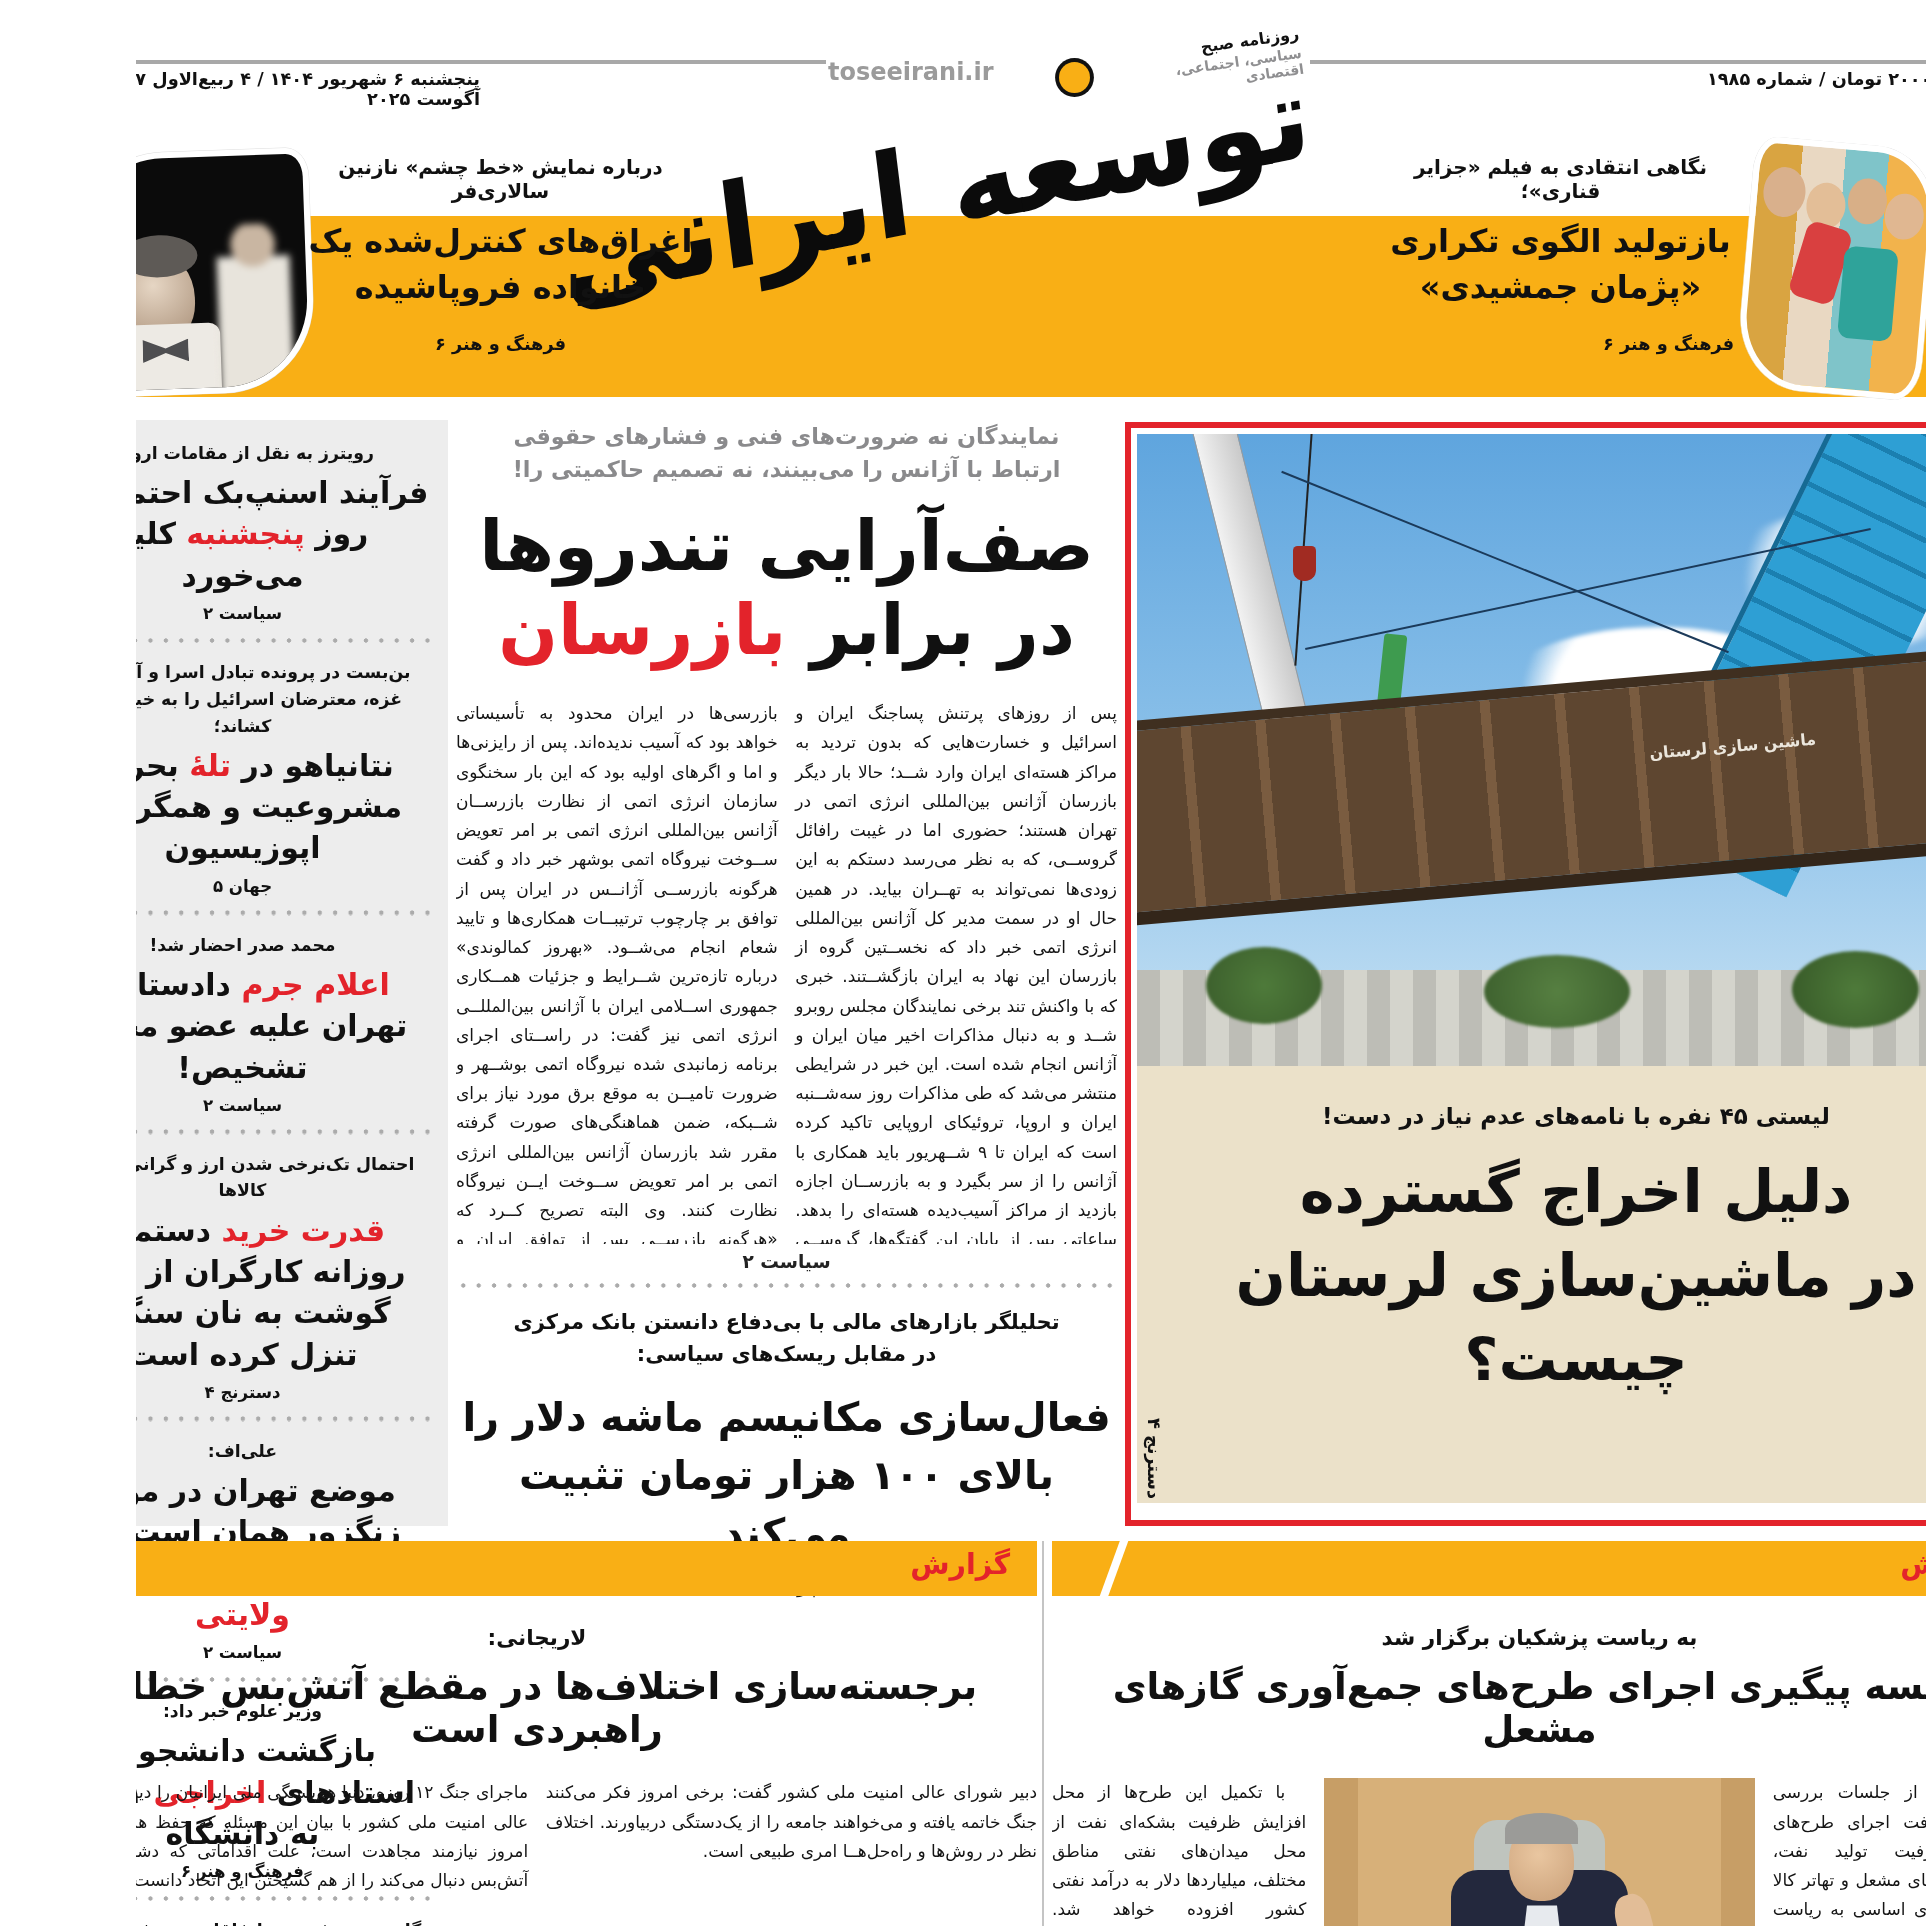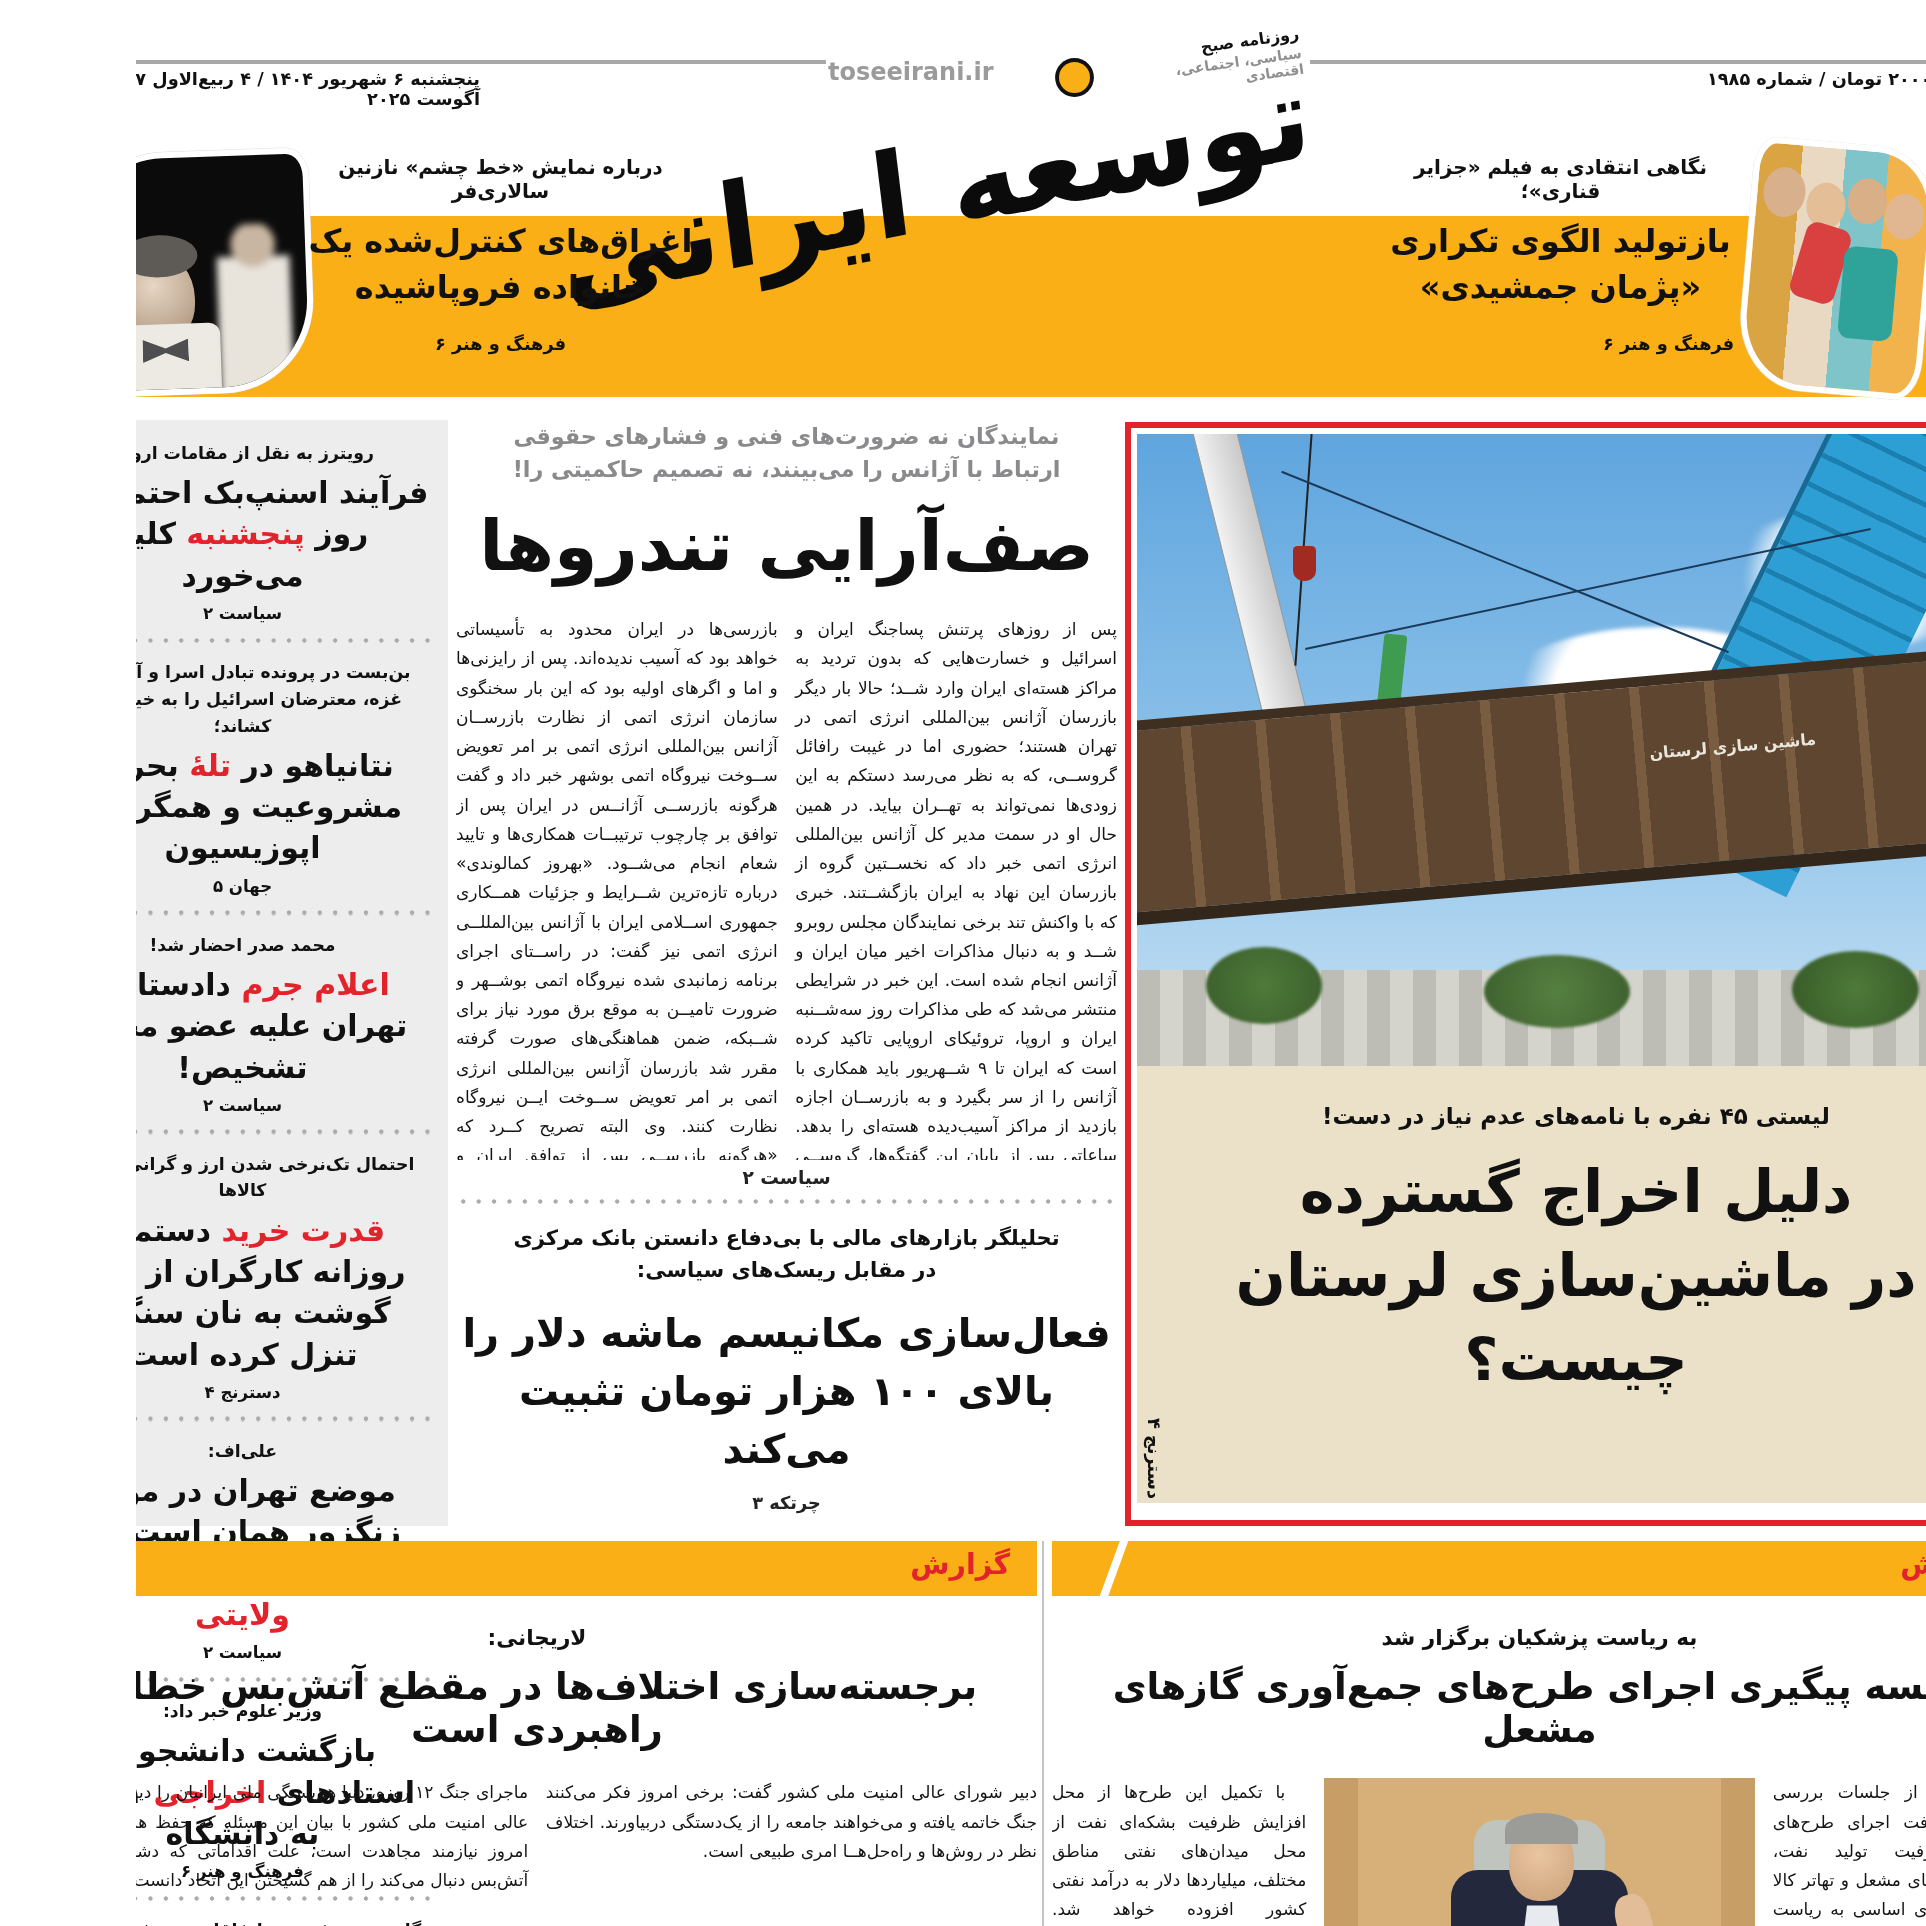--- a/index.html
+++ b/index.html
@@ -120,20 +120,21 @@
   <div class="side-item">
     <div class="s-kicker">نگاهی به ویژه‌ترین اتفاقات دو هفته ابتدایی فصل جدید</div>
 
   </div>
 </div>
 
 <div class="abs" style="left:456px;top:420px;width:661px;">
   <div class="graykick c" style="font-size:22.3px;line-height:1.5;padding:0 23px;">نمایندگان نه ضرورت‌های فنی و فشارهای حقوقی ارتباط با آژانس را می‌بینند، نه تصمیم حاکمیتی را!</div>
   <div class="c" style="margin-top:17.3px;font-weight:900;font-size:70px;line-height:1.2;letter-spacing:-1.2px;">
     <div>صف‌آرایی تندروها</div>
+    <div><span>در برابر </span><span class="red">بازرسان</span></div>
   </div>
   <div class="colwrap bodytxt j" style="margin-top:27px;height:545px;overflow:hidden;">
     <div class="col">پس از روزهای پرتنش پساجنگ ایران و اسرائیل و خسارت‌هایی که بدون تردید به مراکز هسته‌ای ایران وارد شــد؛ حالا بار دیگر بازرسان آژانس بین‌المللی انرژی اتمی در تهران هستند؛ حضوری اما در غیبت رافائل گروســی، که به نظر می‌رسد دستکم به این زودی‌ها نمی‌تواند به تهــران بیاید. در همین حال او در سمت مدیر کل آژانس بین‌المللی انرژی اتمی خبر داد که نخســتین گروه از بازرسان این نهاد به ایران بازگشــتند. خبری که با واکنش تند برخی نمایندگان مجلس روبرو شــد و به دنبال مذاکرات اخیر میان ایران و آژانس انجام شده است. این خبر در شرایطی منتشر می‌شد که طی مذاکرات روز سه‌شــنبه ایران و اروپا، تروئیکای اروپایی تاکید کرده است که ایران تا ۹ شــهریور باید همکاری با آژانس را از سر بگیرد و به بازرســان اجازه بازدید از مراکز آسیب‌دیده هسته‌ای را بدهد. ساعاتی پس از پایان این گفتگوها، گروســی از بازگشت برخی بازرسان آژانس به ایران خبر داد. این خبــر گمانه‌ها درباره توافق ایران و اروپا با هدف توقف یا تمدید مکانیسم ماشه را تقویت کرد. با این حال یک مقام آژانس گفت:</div>
     <div class="col">بازرسی‌ها در ایران محدود به تأسیساتی خواهد بود که آسیب ندیده‌اند. پس از رایزنی‌ها و اما و اگرهای اولیه بود که این بار سخنگوی سازمان انرژی اتمی از نظارت بازرســان آژانس بین‌المللی انرژی اتمی بر امر تعویض ســوخت نیروگاه اتمی بوشهر خبر داد و گفت هرگونه بازرســی آژانــس در ایران پس از توافق بر چارچوب ترتیبــات همکاری‌ها و تایید شعام انجام می‌شــود. «بهروز کمالوندی» درباره تازه‌ترین شــرایط و جزئیات همــکاری جمهوری اســلامی ایران با آژانس بین‌المللــی انرژی اتمی نیز گفت: در راســتای اجرای برنامه زمانبدی شده نیروگاه اتمی بوشــهر و ضرورت تامیــن به موقع برق مورد نیاز برای شــبکه، ضمن هماهنگی‌های صورت گرفته مقرر شد بازرسان آژانس بین‌المللی انرژی اتمی بر امر تعویض ســوخت ایــن نیروگاه نظارت کنند. وی البته تصریح کــرد که «هرگونه بازرســی پس از توافق ایران و آژانس بر چارچوب ترتیبات همکاری‌ها و تایید آن توسط شورای عالی امنیت ملی بر اســاس مصوبه اخیر مجلس صورت خواهد گرفت.»</div>
   </div>
   <div class="c sec" style="font-size:18.5px;margin-top:7px;">سیاست ۲</div>
   <div class="dots" style="margin-top:10.8px;"></div>
   <div class="c kick" style="font-size:21px;line-height:1.55;margin-top:17.3px;padding:0 46px;">تحلیلگر بازارهای مالی با بی‌دفاع دانستن بانک مرکزی در مقابل ریسک‌های سیاسی:</div>
   <div class="c" style="font-size:40px;font-weight:900;line-height:1.45;margin-top:17.3px;">فعال‌سازی مکانیسم ماشه دلار را بالای ۱۰۰ هزار تومان تثبیت می‌کند</div>
   <div class="c sec" style="font-size:17.7px;margin-top:15.4px;">چرتکه ۳</div>

